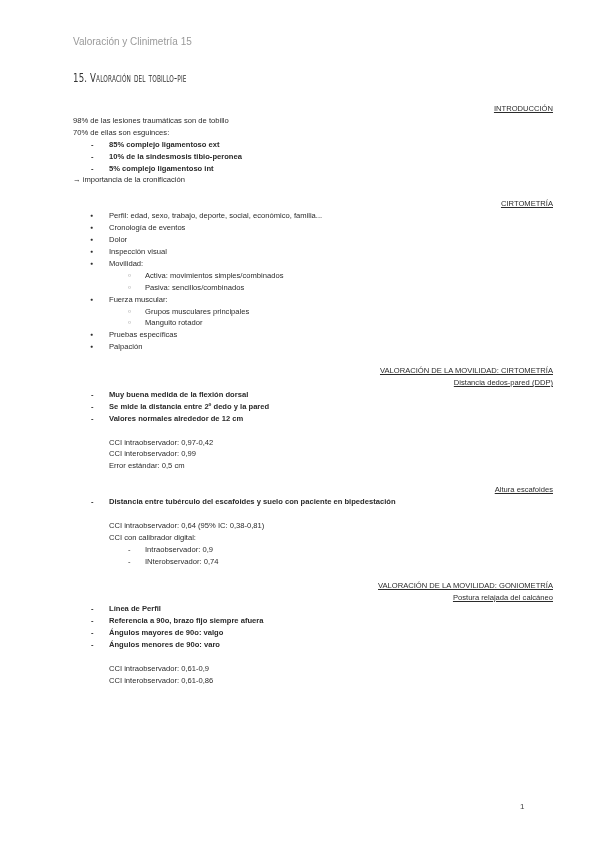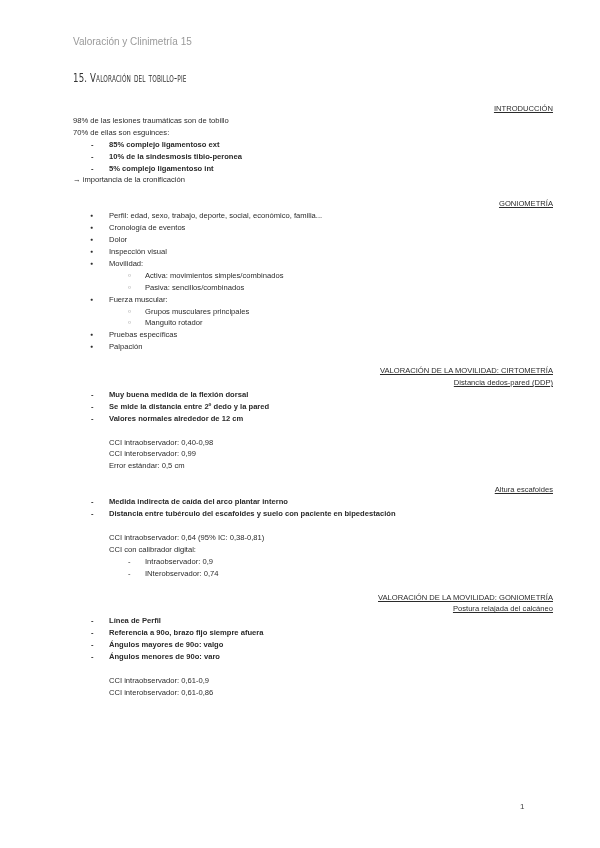--- a/index.html
+++ b/index.html
@@ -38,21 +38,21 @@
   <p class="p">98% de las lesiones traumáticas son de tobillo</p>
   <p class="p">70% de ellas son esguinces:</p>
   <ul>
     <li class="dash">85% complejo ligamentoso ext</li>
     <li class="dash">10% de la sindesmosis tibio-peronea</li>
     <li class="dash">5% complejo ligamentoso int</li>
   </ul>
   <p class="p">→ importancia de la cronificación</p>
   <div class="sec-gap"></div>
 
-  <p class="h">GONIOMETRÍA</p>
+  <p class="h">CIRTOMETRÍA</p>
   <ul>
     <li class="bullet">Perfil: edad, sexo, trabajo, deporte, social, económico, familia...</li>
     <li class="bullet">Cronología de eventos</li>
     <li class="bullet">Dolor</li>
     <li class="bullet">Inspección visual</li>
     <li class="bullet">Movilidad:</li>
     <li class="circle">Activa: movimientos simples/combinados</li>
     <li class="circle">Pasiva: sencillos/combinados</li>
     <li class="bullet">Fuerza muscular:</li>
     <li class="circle">Grupos musculares principales</li>
@@ -63,28 +63,27 @@
   <div class="sec-gap"></div>
 
   <p class="h">VALORACIÓN DE LA MOVILIDAD: CIRTOMETRÍA</p>
   <p class="h">Distancia dedos-pared (DDP)</p>
   <ul>
     <li class="dash">Muy buena medida de la flexión dorsal</li>
     <li class="dash">Se mide la distancia entre 2º dedo y la pared</li>
     <li class="dash">Valores normales alrededor de 12 cm</li>
   </ul>
   <div class="gap"></div>
-  <p class="p indent">CCI intraobservador: 0,40-0,98</p>
+  <p class="p indent">CCI intraobservador: 0,97-0,42</p>
   <p class="p indent">CCI interobservador: 0,99</p>
   <p class="p indent">Error estándar: 0,5 cm</p>
   <div class="sec-gap"></div>
 
   <p class="h">Altura escafoides</p>
   <ul>
-    <li class="dash">Medida indirecta de caída del arco plantar interno</li>
     <li class="dash">Distancia entre tubérculo del escafoides y suelo con paciente en bipedestación</li>
   </ul>
   <div class="gap"></div>
   <p class="p indent">CCI intraobservador: 0,64 (95% IC: 0,38-0,81)</p>
   <p class="p indent">CCI con calibrador digital:</p>
   <ul>
     <li class="dash2">Intraobservador: 0,9</li>
     <li class="dash2">INterobservador: 0,74</li>
   </ul>
   <div class="sec-gap"></div>

